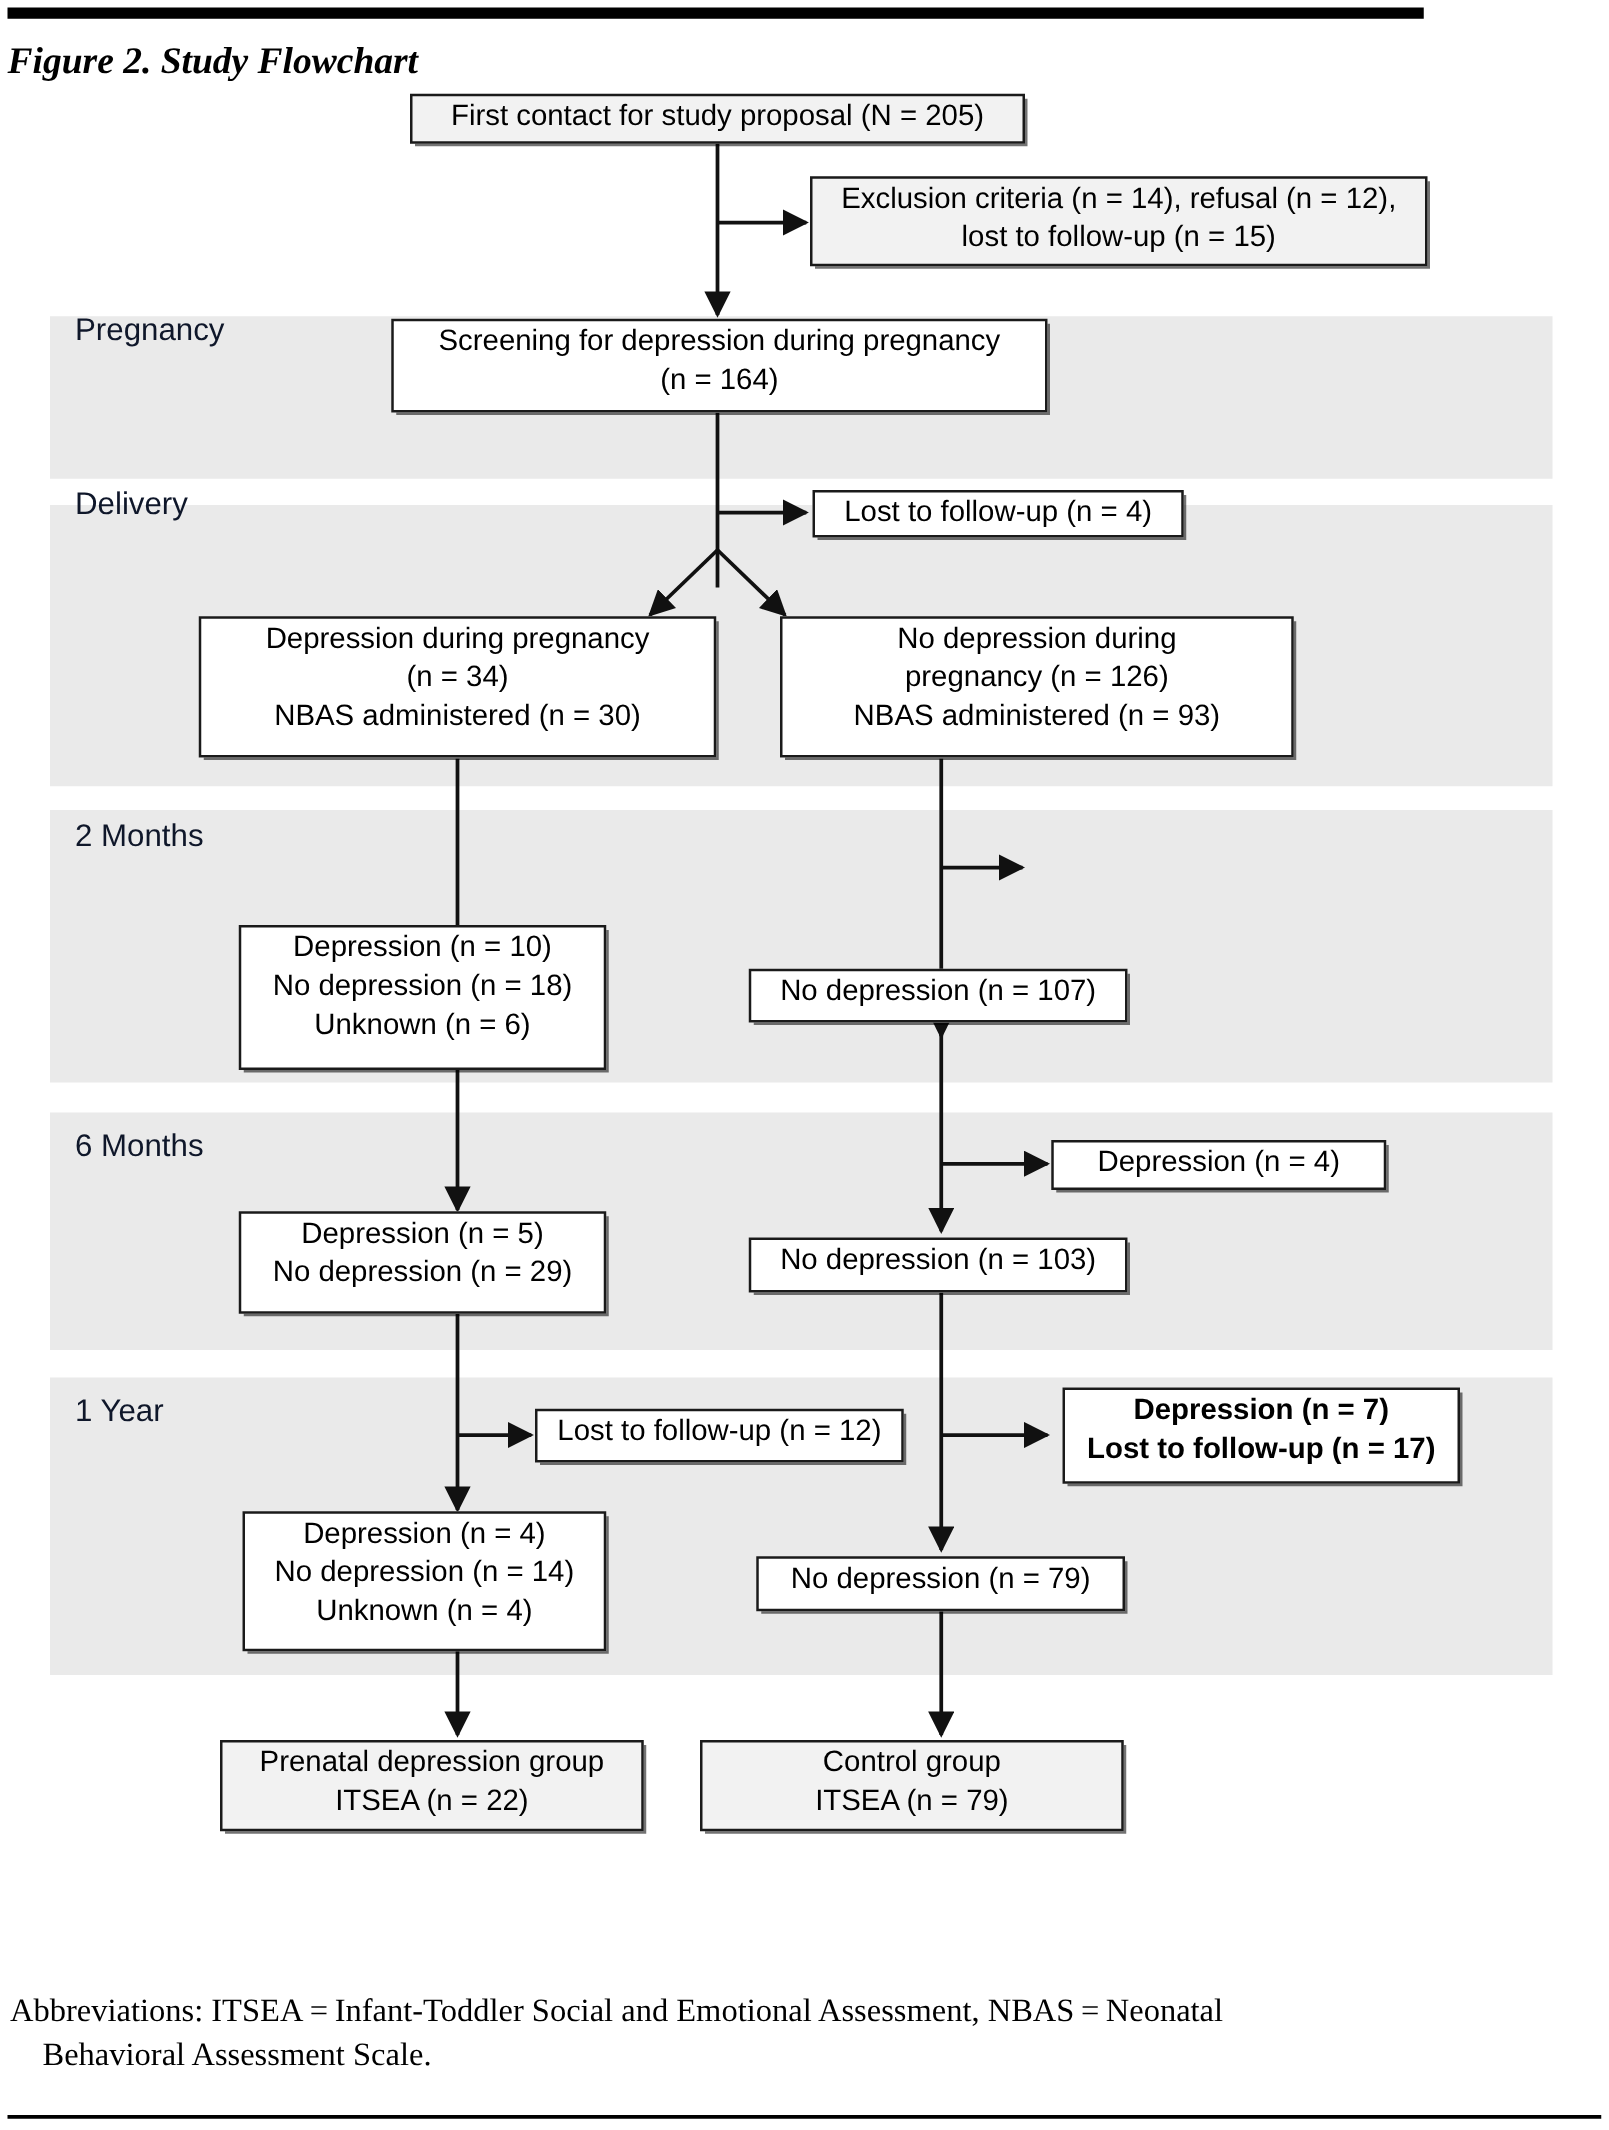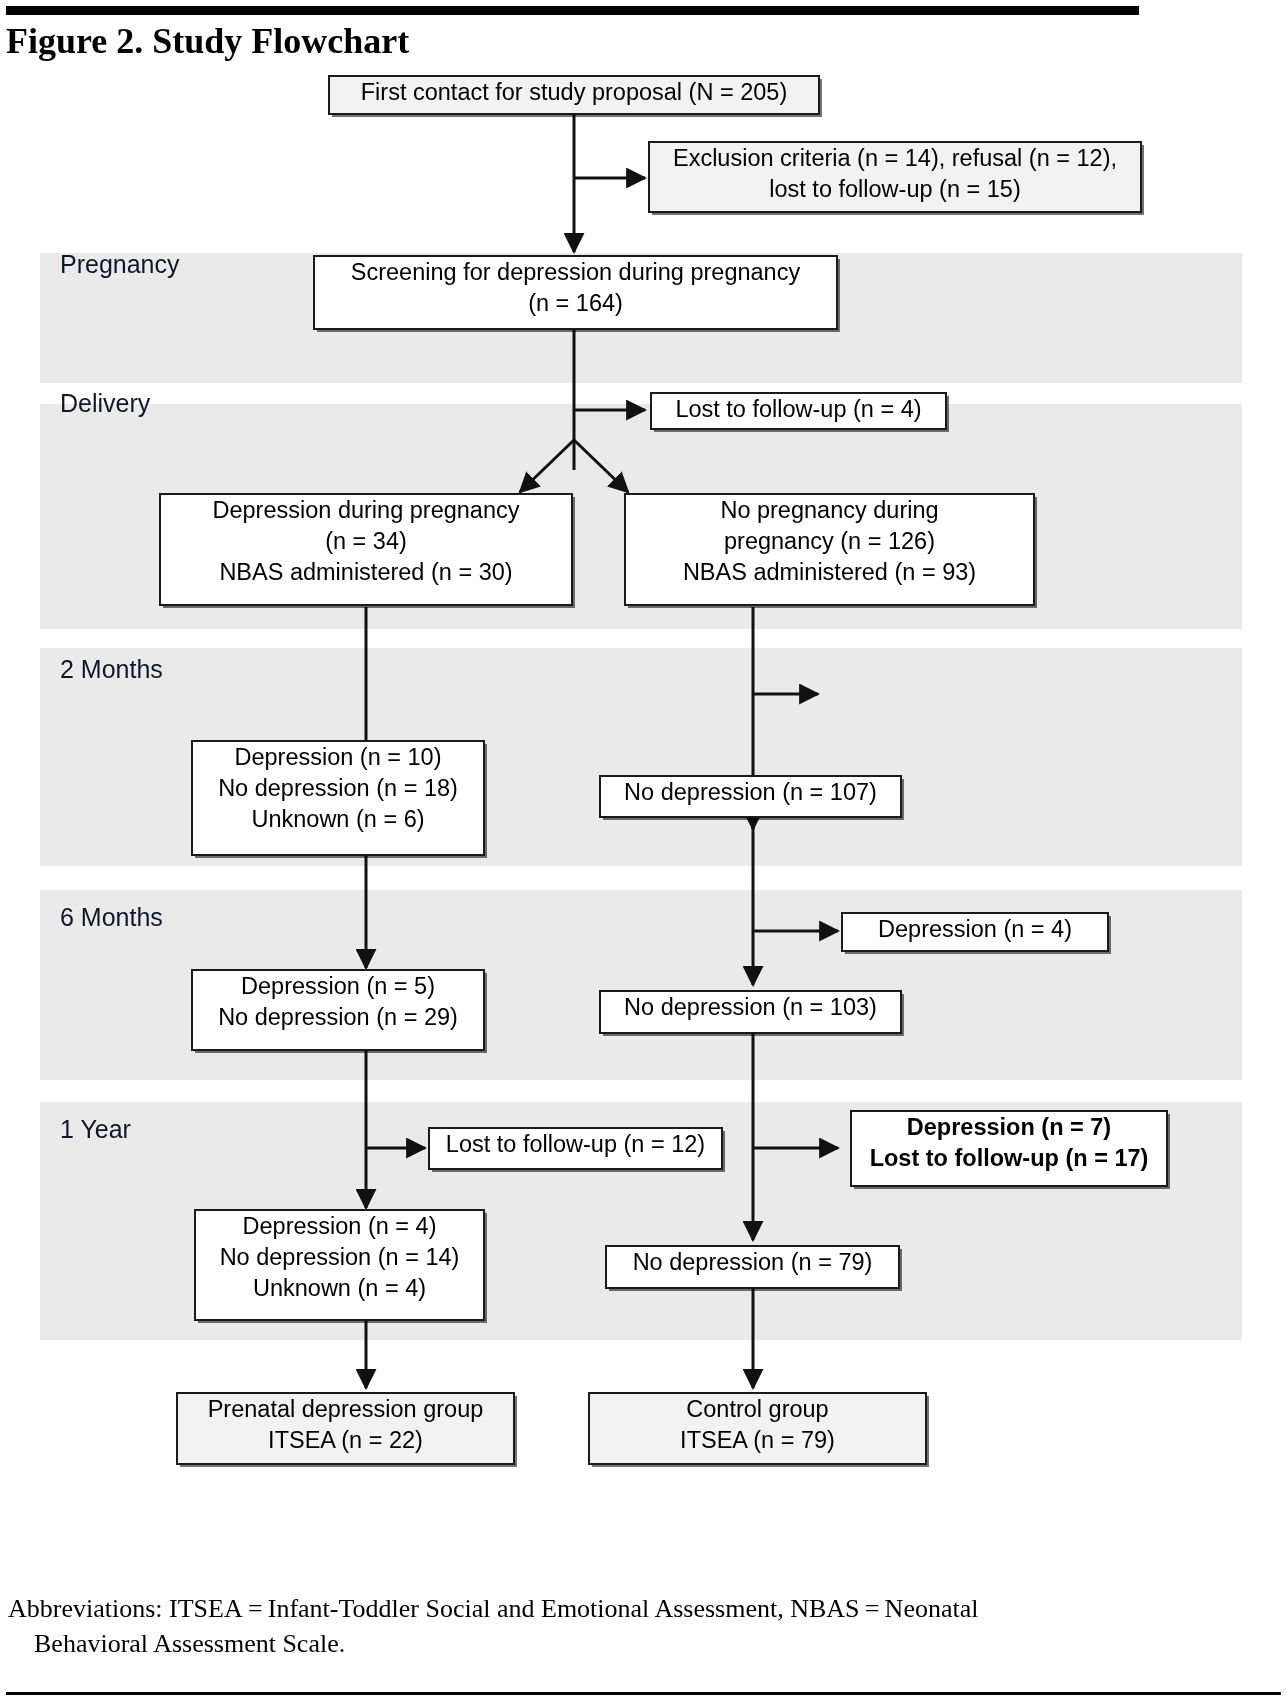--- a/index.html
+++ b/index.html
@@ -4,23 +4,23 @@
 <style>
   html,body{margin:0;padding:0;background:#fff;}
   body{width:1287px;height:1704px;position:relative;
        font-family:"Liberation Sans", sans-serif;color:#000;}
 
   #stage{position:absolute;left:0;top:0;width:1287px;height:1704px;overflow:hidden;}
 
   .rule-top{position:absolute;left:6px;top:6px;width:1133px;height:9px;background:#000;}
   .rule-bottom{position:absolute;left:6px;top:1692px;width:1275px;height:3px;background:#000;}
 
-  .fig-title{position:absolute;left:6px;top:20px;
-             font-family:"Liberation Serif", serif;font-size:36px;font-weight:700;
-             letter-spacing:0px;white-space:nowrap;}
+  .fig-title{position:absolute;left:6px;top:32px;
+             font-family:"Liberation Serif", serif;font-size:30px;font-weight:700;
+             letter-spacing:0px;white-space:nowrap;font-style:italic;}
 
   .band{position:absolute;left:40px;width:1202px;background:#eaeaea;}
 
   .band-label{position:absolute;font-size:25px;color:#0f172a;white-space:nowrap;}
 
   
   .box{position:absolute;box-sizing:border-box;background:#fff;
        border:2px solid #1a1a1a;
        box-shadow:3px 3px 0 -1px rgba(0,0,0,0.55);
        display:flex;align-items:flex-start;justify-content:center;}
@@ -121,21 +121,21 @@
   <div class="box" style="left:159px;top:493px;width:414px;height:113px;">
     <span class="txt">
       <span>Depression during pregnancy</span><br>
       <span>(n = 34)</span><br>
       <span>NBAS administered (n = 30)</span>
     </span>
   </div>
 
   <div class="box" style="left:624px;top:493px;width:411px;height:113px;">
     <span class="txt">
-      <span>No pregnancy during</span><br>
+      <span>No depression during</span><br>
       <span>pregnancy (n = 126)</span><br>
       <span>NBAS administered  (n = 93)</span>
     </span>
   </div>
 
 
   <div class="box" style="left:191px;top:740px;width:294px;height:116px;">
     <span class="txt">
       <span>Depression (n = 10)</span><br>
       <span>No depression (n = 18)</span><br>
@@ -185,21 +185,21 @@
     <span class="txt">No depression (n = 79)</span>
   </div>
 
   <div class="box shaded" style="left:176px;top:1392px;width:339px;height:73px;">
     <span class="txt">
       <span>Prenatal depression group</span><br>
       <span>ITSEA (n = 22)</span>
     </span>
   </div>
 
-  <div class="box shaded" style="left:588px;top:1392px;width:339px;height:73px;">
+  <div class="box shaded" style="left:560px;top:1392px;width:339px;height:73px;">
     <span class="txt">
       <span>Control group</span><br>
       <span>ITSEA (n = 79)</span>
     </span>
   </div>
 
   <div class="abbrev">
     <span>Abbreviations: ITSEA = Infant-Toddler Social and Emotional Assessment, NBAS = Neonatal</span>
     <span class="l2">Behavioral Assessment Scale.</span>
   </div>

